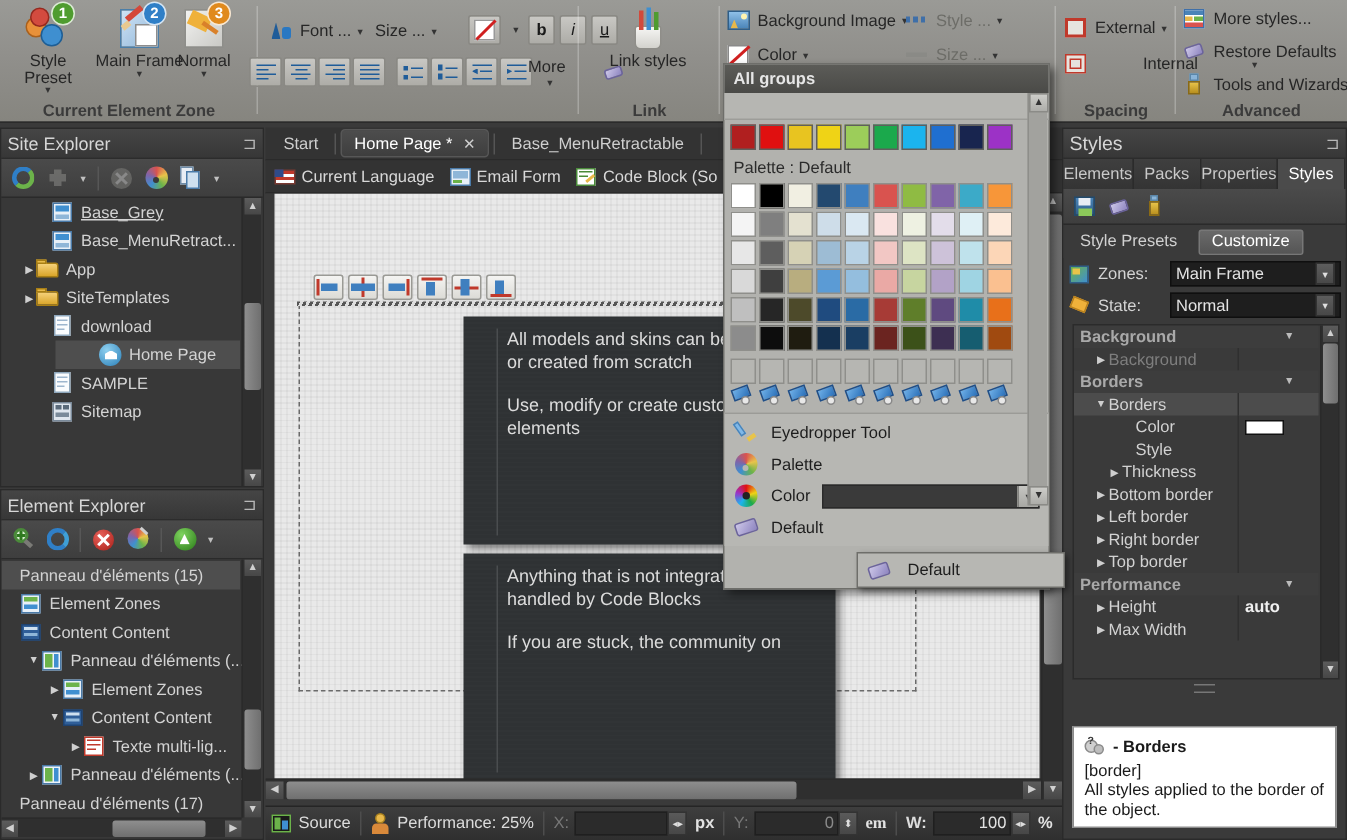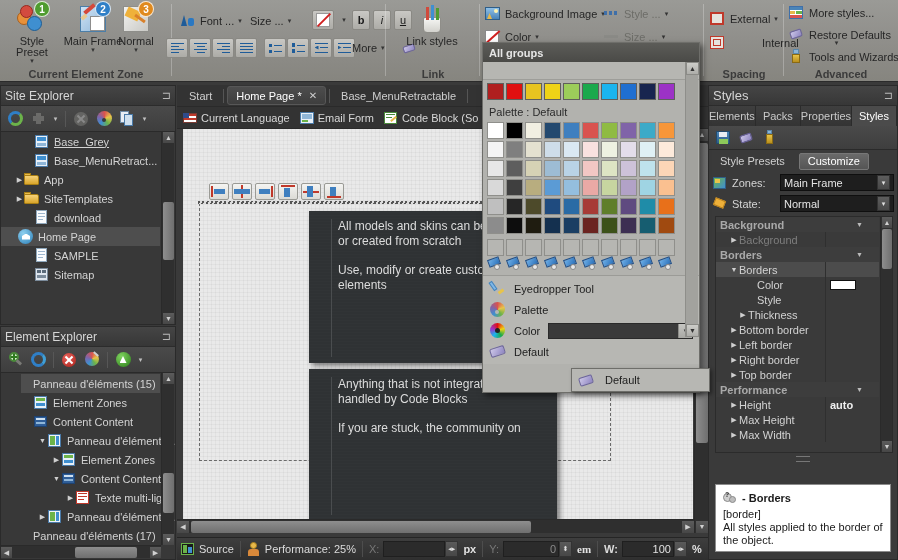--- a/index.html
+++ b/index.html
@@ -431,21 +431,21 @@
         </span>
       </div>
       <div class="sbtn" style="left:161px;top:38px;">
         <span style="position:relative;width:13px;height:11px;display:block;">
           <i style="position:absolute;left:0;top:0;width:13px;height:1.5px;background:#1f5c99;"></i>
           <i style="position:absolute;left:5px;top:4px;width:8px;height:1.5px;background:#1f5c99;"></i>
           <i style="position:absolute;left:0;top:9px;width:13px;height:1.5px;background:#1f5c99;"></i>
           <i style="position:absolute;left:0;top:3px;width:4px;height:4px;background:#1f5c99;clip-path:polygon(0 0,0 100%,100% 50%);"></i>
         </span>
       </div>
-      <div class="lnk" style="left:180px;top:39px;">
+      <div class="lnk" style="left:180px;top:39px;flex-direction:column;">
         <span>More</span>
         <span class="caret">▾</span>
       </div>
       <div class="sbtn flat" style="left:226px;top:38px;">
         <span style="position:relative;width:16px;height:12px;display:block;">
           <span class="sq" style="left:2px;top:3px;width:12px;height:7px;background:linear-gradient(135deg,#cdc7e8,#8d84c0);border:1px solid #6b639d;border-radius:2px;transform:rotate(-18deg);"></span>
         </span>
       </div>
       <div class="gsep"></div>
     </div>
@@ -627,21 +627,21 @@
           <div class="trow" style="padding-left: 24px;">
             <span class="tw"></span>
             <span class="ti">
               <span class="sq" style="left:2px;top:0px;width:11px;height:14px;background:#fafcfe;border:1px solid #8fa8bd;"></span>
               <span class="sq" style="left:4px;top:3px;width:7px;height:1px;background:#9db6ce;"></span>
               <span class="sq" style="left:4px;top:6px;width:7px;height:1px;background:#9db6ce;"></span>
               <span class="sq" style="left:4px;top:9px;width:5px;height:1px;background:#9db6ce;"></span>
             </span>
             <span>download</span>
           </div>
-          <div class="trow sel" style="padding-left: 8px;">
+          <div class="trow sel" style="padding-left: 20px; margin-left: 36px;">
             <span class="tw"></span>
             <span class="ti">
               <span class="circ" style="left:0;top:0;width:15px;height:15px;background:radial-gradient(circle at 35% 30%,#8fd0ef,#2a7fb8);"></span>
               <span class="sq" style="left:4px;top:5px;width:8px;height:6px;background:#fff;clip-path:polygon(50% 0,100% 40%,100% 100%,0 100%,0 40%);"></span>
             </span>
             <span>Home Page</span>
           </div>
           <div class="trow" style="padding-left: 24px;">
             <span class="tw"></span>
             <span class="ti">
@@ -707,21 +707,21 @@
       <span class="vsep"></span>
       <span class="tb">
         <span style="position:relative;width:15px;height:15px;display:block;">
           <span class="circ" style="left:0;top:0;width:15px;height:15px;background:radial-gradient(circle at 35% 30%,#7fd45f,#2a7a18);"></span>
           <span class="sq" style="left:4px;top:4px;width:7px;height:7px;background:#fff;clip-path:polygon(50% 0,100% 100%,0 100%);"></span>
         </span>
       </span>
       <span class="tb" style="width:9px;font-size:7px;color:#c0c0c0;">▾</span>
     </div>
     <div class="treebody" style="height:186px;">
-      <div id="ee-rows" style="position:absolute;left:0;top:1px;right:15px;margin-left:20px;">
+      <div id="ee-rows" style="position:absolute;left:0;top:1px;right:15px;">
           <div class="trow sel" style="padding-left: 3px;">
             <span class="tw"></span>
             <span>Panneau d'éléments (15)</span>
           </div>
           <div class="trow" style="padding-left: 3px;">
             <span class="tw"></span>
             <span class="ti">
               <span class="sq" style="left:1px;top:1px;width:13px;height:13px;background:#e8f0f8;border:1px solid #4a7aa8;"></span>
               <span class="sq" style="left:3px;top:3px;width:9px;height:3px;background:#6cb34a;"></span>
               <span class="sq" style="left:3px;top:8px;width:9px;height:3px;background:#3f8fd0;"></span>
@@ -1097,27 +1097,20 @@
             </span>
           </div>
           <div class="prow">
             <span class="pname" style="padding-left: 13px;">
               <span class="tw">▶</span>
               <span>Height</span>
             </span>
             <span class="pval">
               <span style="font-weight: bold; color: rgb(240, 240, 240);">auto</span>
             </span>
-          </div>
-          <div class="prow">
-            <span class="pname" style="padding-left: 13px;">
-              <span class="tw">▶</span>
-              <span>Max Height</span>
-            </span>
-            <span class="pval"></span>
           </div>
           <div class="prow">
             <span class="pname" style="padding-left: 13px;">
               <span class="tw">▶</span>
               <span>Max Width</span>
             </span>
             <span class="pval"></span>
           </div>
         </div>
       <div class="scrollv" style="right:0;width:12px;">

